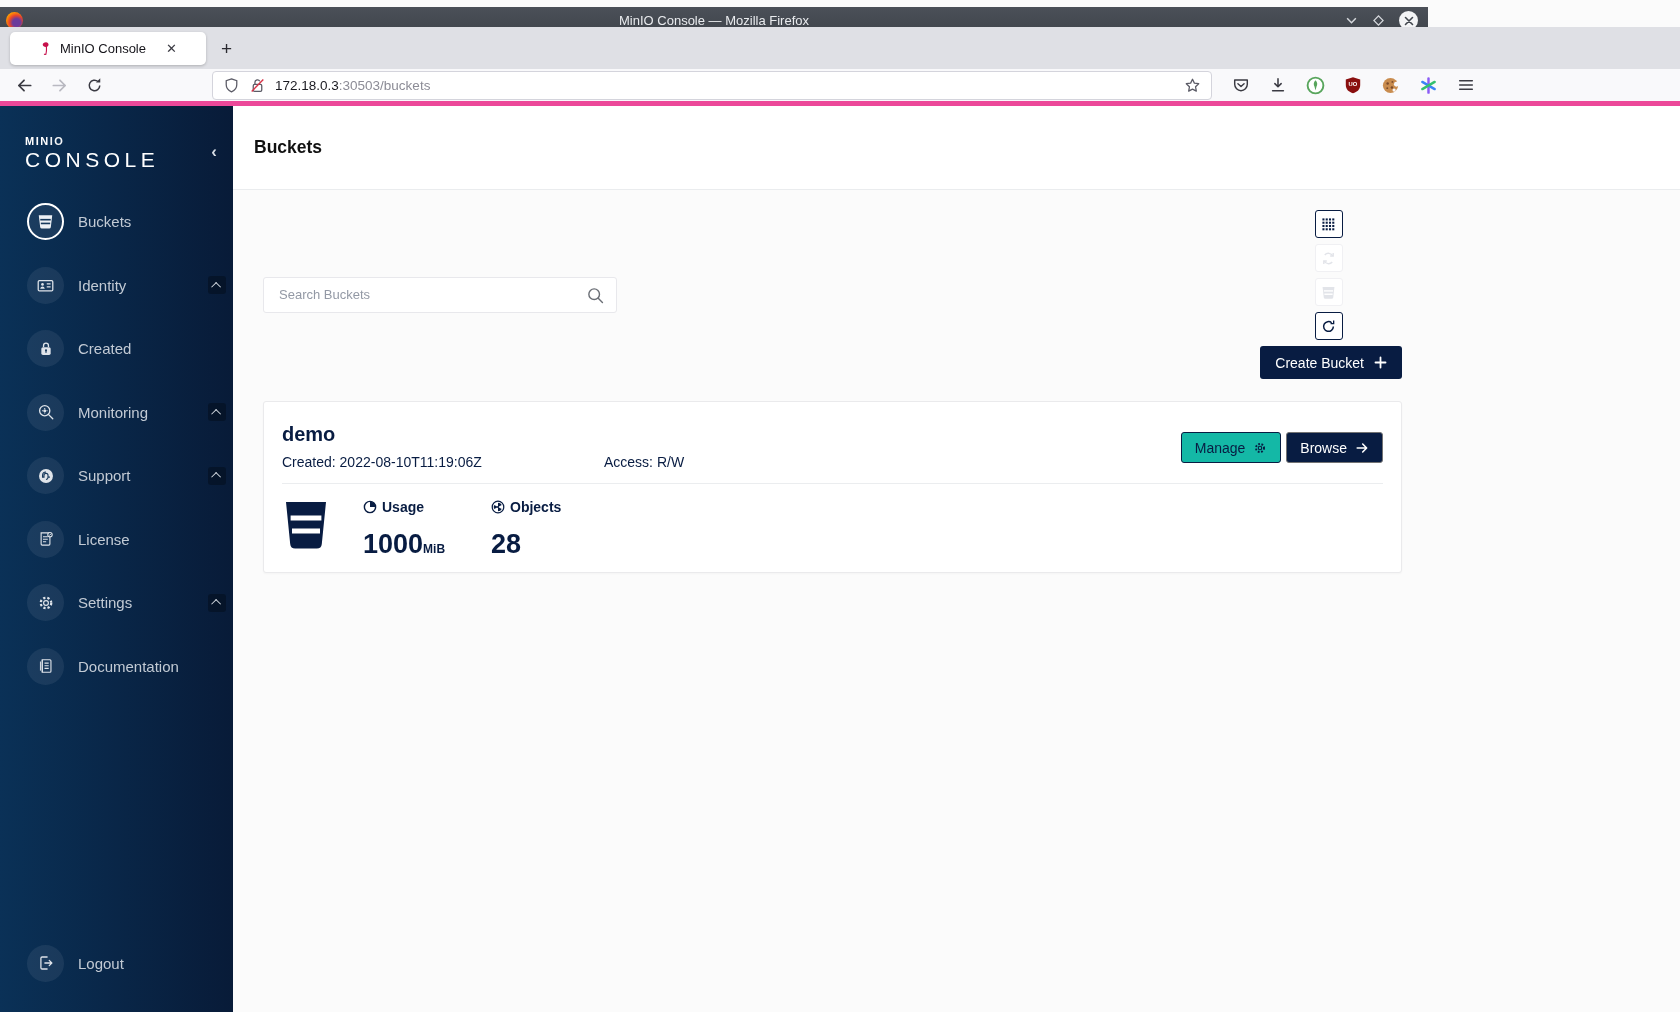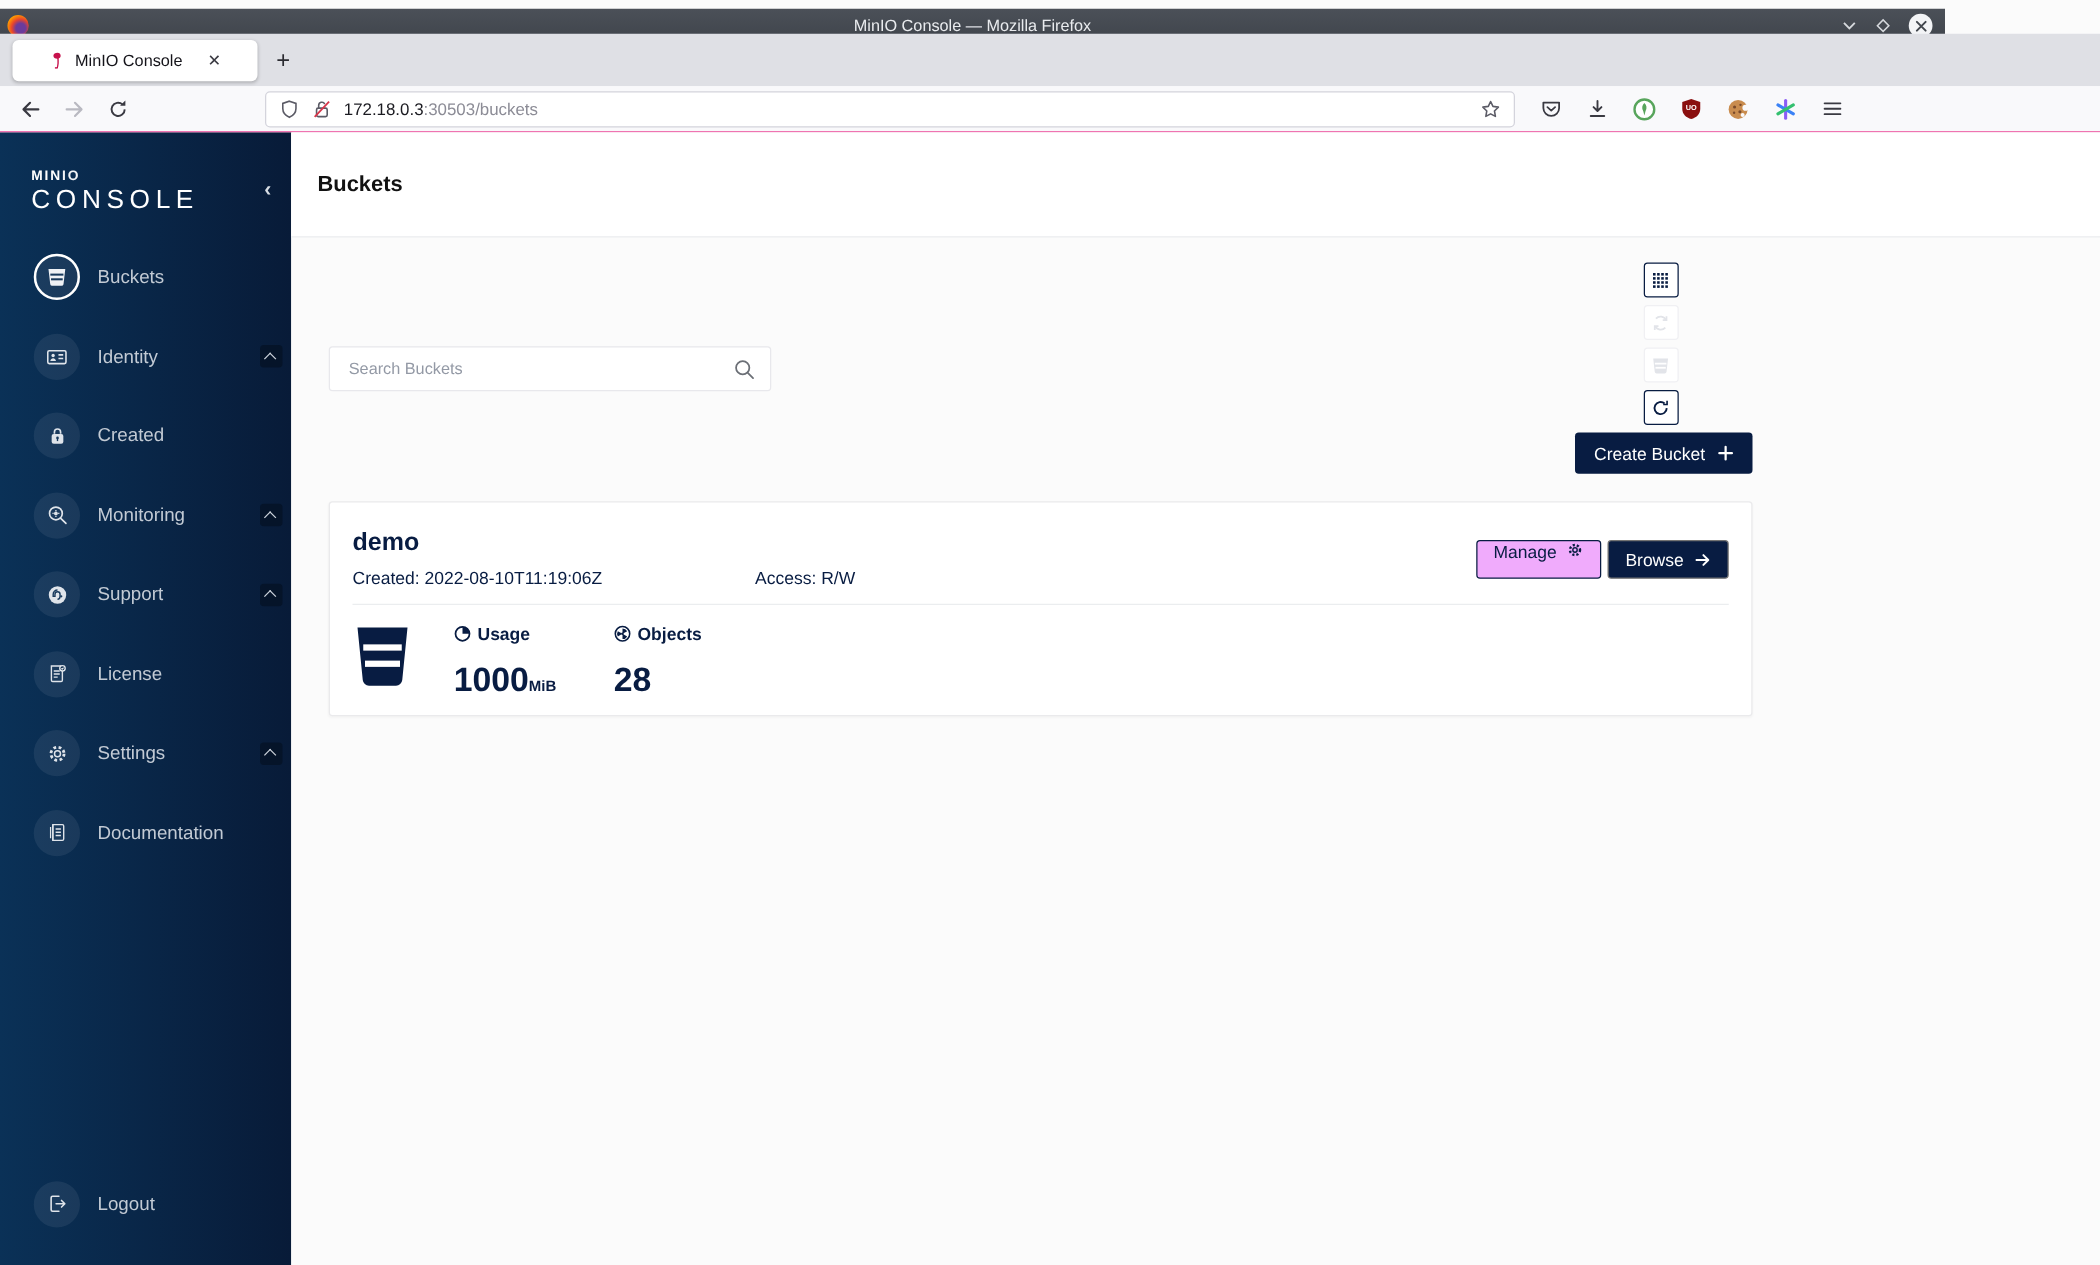--- a/index.html
+++ b/index.html
@@ -1,37 +1,37 @@
 <!DOCTYPE html>
 <html><head>
 <meta charset="utf-8">
 <style>
   * { margin:0; padding:0; box-sizing:border-box; }
   html,body { width:1680px; height:1012px; overflow:hidden; font-family:"Liberation Sans",sans-serif; background:#fbfbfb; }
 
   
-  .titlebar { position:absolute; top:7px; left:0; width:1556px; height:27px;
+  .titlebar { position:absolute; top:7px; left:0; width:1428px; height:27px;
     background:linear-gradient(#4b5058,#3f444b); display:flex; align-items:center; }
   .ff-logo { width:17px; height:17px; border-radius:50%; margin-left:6px;
     background:radial-gradient(circle at 62% 62%, #6a3b9c 0%, #6a3b9c 26%, #e8452c 48%, #ff9500 72%, #ffd847 95%); }
   .win-title { position:absolute; left:50%; transform:translateX(-50%); color:#e9ebee; font-size:13px; }
   .win-controls { margin-left:auto; display:flex; align-items:center; gap:14px; padding-right:10px; }
   .win-close-circle { width:19px; height:19px; background:#f3f4f6; border-radius:50%; display:flex; align-items:center; justify-content:center; }
 
   
   .tabbar { position:absolute; top:27px; left:0; width:1680px; height:42px; background:#dfe0e5; display:flex; align-items:center; }
   .tab { margin-left:10px; width:196px; height:33px; background:#fff; border-radius:5px;
     box-shadow:0 1px 3px rgba(0,0,0,.22); display:flex; align-items:center; padding:0 27px; }
   .tab-title { font-size:13px; color:#15141a; margin-left:8px; flex:1; white-space:nowrap; overflow:hidden; }
   .tab-close { font-size:13px; color:#3a3a42; padding:0 2px; cursor:pointer; }
   .newtab { margin-left:15px; font-size:19px; color:#2b2b31; cursor:pointer; line-height:1; }
 
   
   .navbar { position:absolute; top:69px; left:0; width:1680px; height:37px; background:#f9f9fb;
-    border-bottom:1px solid #ec4899; display:flex; align-items:center; }
+    border-bottom:5px solid #ec4899; display:flex; align-items:center; }
   .nav-icons { display:flex; align-items:center; gap:15px; padding-left:14px; }
   .nav-btn { width:20px; height:20px; display:flex; align-items:center; justify-content:center; cursor:pointer; }
   .urlbar { margin-left:108px; width:1000px; height:29px; background:#fff; border:1px solid #d4d4dc;
     border-radius:4px; display:flex; align-items:center; padding:0 10px; }
   .url-ico { display:flex; align-items:center; margin-right:9px; }
   .url-text { font-size:13.5px; white-space:nowrap; }
   .url-host { color:#1b1b21; }
   .url-rest { color:#8c8c96; }
   .url-star { margin-left:auto; display:flex; align-items:center; cursor:pointer; }
   .tool-icons { display:flex; align-items:center; gap:19px; margin-left:20px; }
@@ -80,22 +80,22 @@
     display:flex; align-items:center; gap:10px; padding:0 15px; margin-left:5px; cursor:pointer;
     font-family:"Liberation Sans",sans-serif; }
 
   
   .bucket-card { width:1139px; height:172px; margin-top:22px; background:#fff; border:1px solid #eaeaec;
     border-radius:3px; padding:21px 18px 0 18px; position:relative; box-shadow:0 1px 2px rgba(0,0,0,.03); }
   .bucket-name { font-size:20px; font-weight:bold; color:#081C42; cursor:pointer; display:inline-block; }
   .meta-row { display:flex; margin-top:8px; font-size:14px; color:#081C42; }
   .meta-created { width:322px; }
   .card-buttons { position:absolute; top:30px; right:18px; display:flex; gap:5px; }
-  .manage-btn { height:31px; padding:0 13px; background:#f0abfc; border:1px solid #081C42; color:#081C42;
-    border-radius:3px; font-size:14px; display:flex; align-items:flex-start; gap:8px; cursor:pointer;
+  .manage-btn { height:31px; padding:0 13px; background:#14b8a6; border:1px solid #081C42; color:#081C42;
+    border-radius:3px; font-size:14px; display:flex; align-items:center; gap:8px; cursor:pointer;
     font-family:"Liberation Sans",sans-serif; }
   .browse-btn { height:31px; padding:0 13px; background:#081C42; border:1px solid #737373; color:#fff;
     border-radius:3px; font-size:14px; display:flex; align-items:center; gap:8px; cursor:pointer;
     font-family:"Liberation Sans",sans-serif; }
   .card-divider { border:none; border-top:1px solid #ebedef; margin:13px 0 15px; }
   .metrics { display:flex; align-items:flex-start; }
   .bucket-glyph { margin-right:33px; margin-top:1px; }
   .metric { margin-right:28px; }
   .metric.usage { width:100px; }
   .metric-label { display:flex; align-items:center; gap:5px; font-size:14px; font-weight:bold; color:#081C42; }

